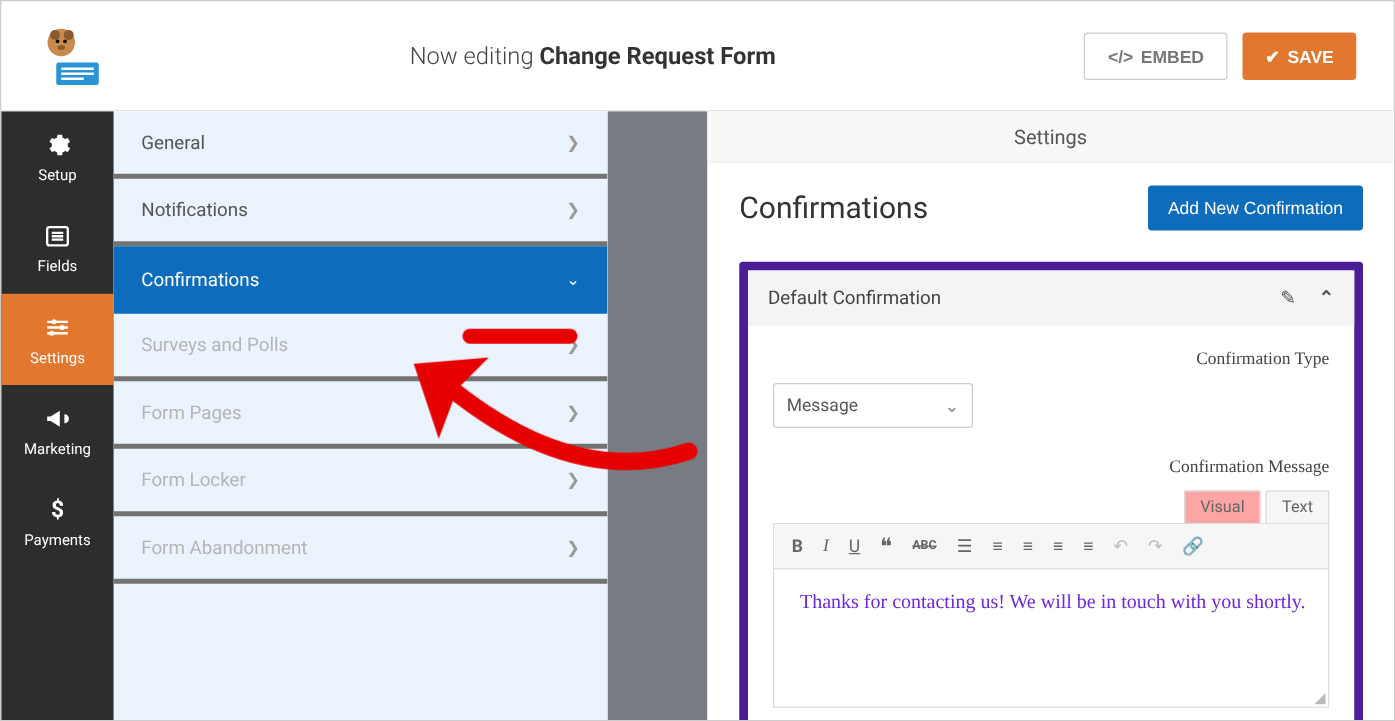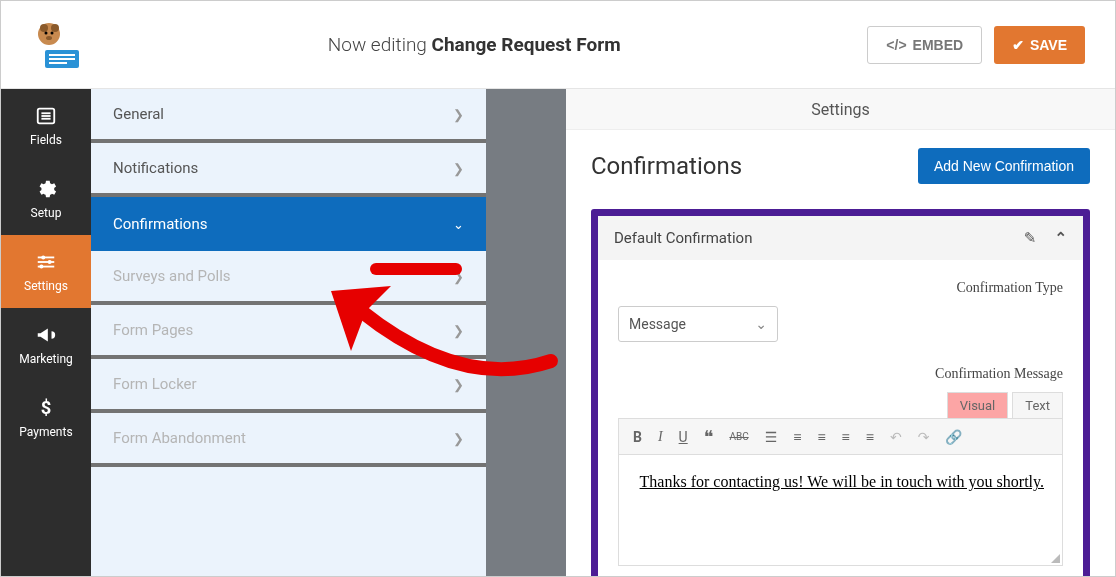--- a/index.html
+++ b/index.html
@@ -53,21 +53,21 @@
   .field-label { font-size: 14px; color: #444; margin-bottom: 10px; display: block; font-family: Liberation Serif, serif; }
   .select { border: 1px solid #ccc; width: 160px; height: 36px; padding: 0 10px; display: flex; align-items: center; justify-content: space-between; font-size: 14px; color: #555; border-radius: 3px; cursor: pointer; margin-bottom: 24px; }
   
   .editor-tabs { display: flex; justify-content: flex-end; gap: 4px; }
   .etab { border: 1px solid #ddd; border-bottom: none; padding: 5px 12px; font-size: 13px; color: #666; cursor: pointer; background: #f6f6f6; }
   .etab.active { background: #fca5a5; }
   
   .editor { border: 1px solid #ddd; }
   .toolbar { background: #f6f6f6; border-bottom: 1px solid #ddd; height: 36px; display: flex; align-items: center; gap: 16px; padding: 0 14px; color: #666; font-size: 14px; }
   .toolbar span { cursor: pointer; display: inline-flex; align-items: center; }
-  .editor-body { padding: 18px; font-family: Georgia, serif; font-size: 16px; color: #000000; min-height: 110px; position: relative; text-decoration: underline; }
+  .editor-body { padding: 18px; font-family: Georgia, serif; font-size: 16px; color: #6d28d9; min-height: 110px; position: relative; }
   .resize-handle { position: absolute; right: 2px; bottom: 2px; width: 0; height: 0; border-left: 9px solid transparent; border-bottom: 9px solid #bbb; }
   
   
   .arrow-overlay { position: absolute; left: 280px; top: 250px; pointer-events: none; z-index: 50; }
 </style>
 </head>
 <body>
 
 <div class="topbar">
   <div class="logo">
@@ -97,32 +97,32 @@
       <span>SAVE</span>
     </button>
   </div>
 </div>
 
 <div class="layout">
 
   <div class="icon-nav">
     <div class="icon-nav-item">
       <svg viewBox="0 0 24 24">
+          <path d="M12 8a4 4 0 100 8 4 4 0 000-8zm9 4a7 7 0 00-.1-1.2l2.1-1.6-2-3.4-2.5 1a7 7 0 00-2-1.2L16 3h-4l-.5 2.6a7 7 0 00-2 1.2l-2.5-1-2 3.4 2.1 1.6A7 7 0 007 12c0 .4 0 .8.1 1.2L5 14.8l2 3.4 2.5-1a7 7 0 002 1.2L12 21h4l.5-2.6a7 7 0 002-1.2l2.5 1 2-3.4-2.1-1.6c.1-.4.1-.8.1-1.2z"></path>
+        </svg>
+      <span>Setup</span>
+    </div>
+    <div class="icon-nav-item">
+      <svg viewBox="0 0 24 24">
           <rect x="3" y="4" width="18" height="16" rx="2" fill="none" stroke="#fff" stroke-width="2"></rect>
           <line x1="7" y1="9" x2="17" y2="9" stroke="#fff" stroke-width="2"></line>
           <line x1="7" y1="12" x2="17" y2="12" stroke="#fff" stroke-width="2"></line>
           <line x1="7" y1="15" x2="17" y2="15" stroke="#fff" stroke-width="2"></line>
         </svg>
       <span>Fields</span>
-    </div>
-    <div class="icon-nav-item">
-      <svg viewBox="0 0 24 24">
-          <path d="M12 8a4 4 0 100 8 4 4 0 000-8zm9 4a7 7 0 00-.1-1.2l2.1-1.6-2-3.4-2.5 1a7 7 0 00-2-1.2L16 3h-4l-.5 2.6a7 7 0 00-2 1.2l-2.5-1-2 3.4 2.1 1.6A7 7 0 007 12c0 .4 0 .8.1 1.2L5 14.8l2 3.4 2.5-1a7 7 0 002 1.2L12 21h4l.5-2.6a7 7 0 002-1.2l2.5 1 2-3.4-2.1-1.6c.1-.4.1-.8.1-1.2z"></path>
-        </svg>
-      <span>Setup</span>
     </div>
     <div class="icon-nav-item active">
       <svg viewBox="0 0 24 24">
           <line x1="3" y1="7" x2="21" y2="7" stroke="#fff" stroke-width="2"></line>
           <circle cx="9" cy="7" r="2.2" fill="#fff"></circle>
           <line x1="3" y1="12" x2="21" y2="12" stroke="#fff" stroke-width="2"></line>
           <circle cx="16" cy="12" r="2.2" fill="#fff"></circle>
           <line x1="3" y1="17" x2="21" y2="17" stroke="#fff" stroke-width="2"></line>
           <circle cx="7" cy="17" r="2.2" fill="#fff"></circle>
         </svg>
@@ -203,21 +203,21 @@
           <div class="editor-tabs">
             <div class="etab active">Visual</div>
             <div class="etab">Text</div>
           </div>
           <div class="editor">
             <div class="toolbar">
               <span style="font-weight:bold;">B</span>
               <span style="font-style:italic;font-family:serif;">I</span>
               <span style="text-decoration:underline;">U</span>
               <span style="font-size:18px;font-family:serif;">❝</span>
-              <span style="font-size:10px;">
+              <span style="font-size:10px;font-weight:bold;">
                   <s>ABC</s>
                 </span>
               <span>☰</span>
               <span>≡</span>
               <span>≡</span>
               <span>≡</span>
               <span>≡</span>
               <span style="color:#bbb;">↶</span>
               <span style="color:#bbb;">↷</span>
               <span>🔗</span>

